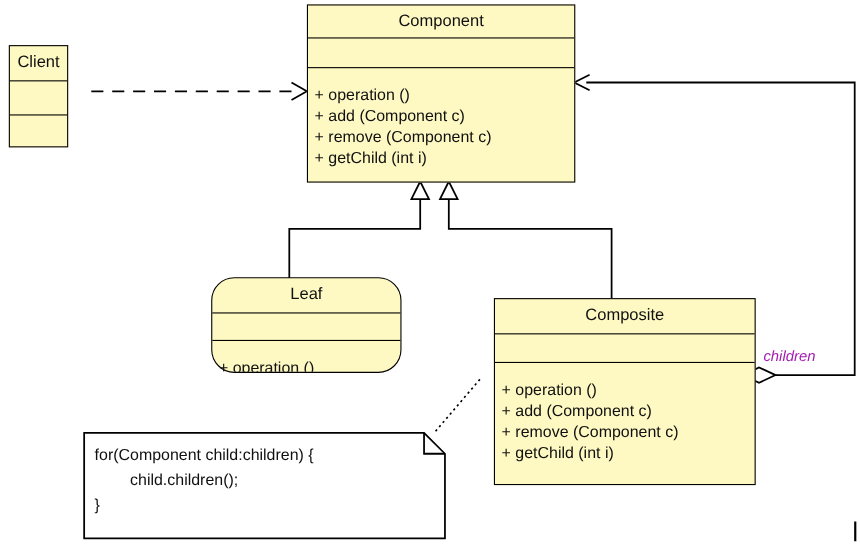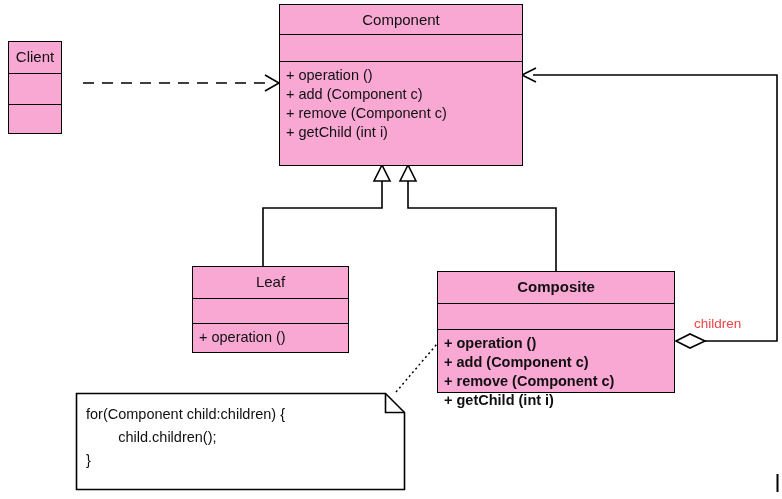--- a/index.html
+++ b/index.html
@@ -23,40 +23,40 @@
     left: 0;
     top: 0;
     width: 782px;
     height: 499px;
     pointer-events: none;
   }
   .uml-class {
     position: absolute;
     box-sizing: border-box;
     border: 1px solid #000000;
-    background: #f9a8d4;
+    background: #fef9c3;
     z-index: 5;
   }
   .uml-compartment {
     box-sizing: border-box;
     overflow: hidden;
   }
   .comp-name {
     text-align: center;
     font-size: 15px;
     color: #101010;
     line-height: 1;
     padding-top: 7px;
   }
   .comp-attrs {
     border-top: 1px solid #000000;
   }
   .comp-ops {
     border-top: 1px solid #000000;
-    padding: 4px 4px 2px 6px;
+    padding: 16px 4px 2px 6px;
   }
   .op-line {
     font-size: 14.5px;
     color: #101010;
     line-height: 19px;
     white-space: nowrap;
   }
   .note-box {
     position: absolute;
     box-sizing: border-box;
@@ -68,23 +68,24 @@
     left: 10px;
     top: 8px;
     font-size: 14.5px;
     color: #101010;
     line-height: 23px;
     white-space: pre;
   }
   .edge-label {
     position: absolute;
     font-size: 13.5px;
-    color: #ef4444;
+    color: #a21caf;
     white-space: nowrap;
     z-index: 6;
+    font-style: italic;
   }
 </style>
 </head>
 <body>
 
 <div id="canvas">
 
   <svg id="edges" viewBox="0 0 782 499" width="782" height="499">
 
      Component : dashed dependency with open arrowhead --&gt;
@@ -137,29 +138,29 @@
     <div class="uml-compartment comp-name" style="height:29px;">Component</div>
     <div class="uml-compartment comp-attrs" style="height:27px;"></div>
     <div class="uml-compartment comp-ops" style="height:104px;">
       <div class="op-line">+ operation ()</div>
       <div class="op-line">+ add (Component c)</div>
       <div class="op-line">+ remove (Component c)</div>
       <div class="op-line">+ getChild (int i)</div>
     </div>
   </div>
 
-  <div class="uml-class" style="left:192px; top:266px; width:157px; height:87px;">
+  <div class="uml-class" style="left:192px; top:252px; width:173px; height:87px;border-radius:21px;">
     <div class="uml-compartment comp-name" style="height:31px;">Leaf</div>
     <div class="uml-compartment comp-attrs" style="height:25px;"></div>
     <div class="uml-compartment comp-ops" style="height:29px;">
       <div class="op-line">+ operation ()</div>
     </div>
   </div>
 
-  <div class="uml-class" style="left:437px; top:271px; width:238px; height:122px;font-weight:bold;">
+  <div class="uml-class" style="left:449px; top:271px; width:238px; height:170px;">
     <div class="uml-compartment comp-name" style="height:31px;">Composite</div>
     <div class="uml-compartment comp-attrs" style="height:26px;"></div>
     <div class="uml-compartment comp-ops" style="height:110px;">
       <div class="op-line">+ operation ()</div>
       <div class="op-line">+ add (Component c)</div>
       <div class="op-line">+ remove (Component c)</div>
       <div class="op-line">+ getChild (int i)</div>
     </div>
   </div>
 

